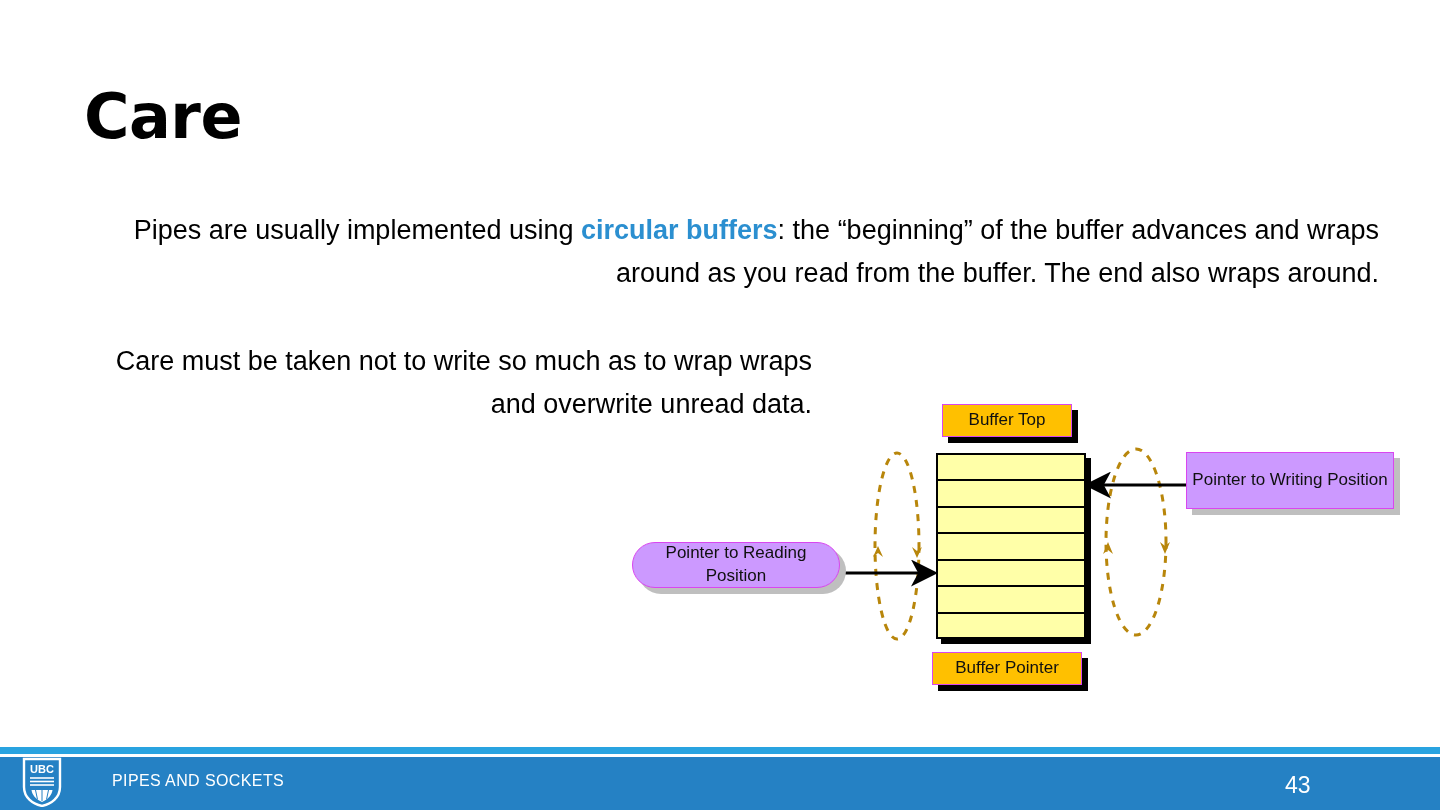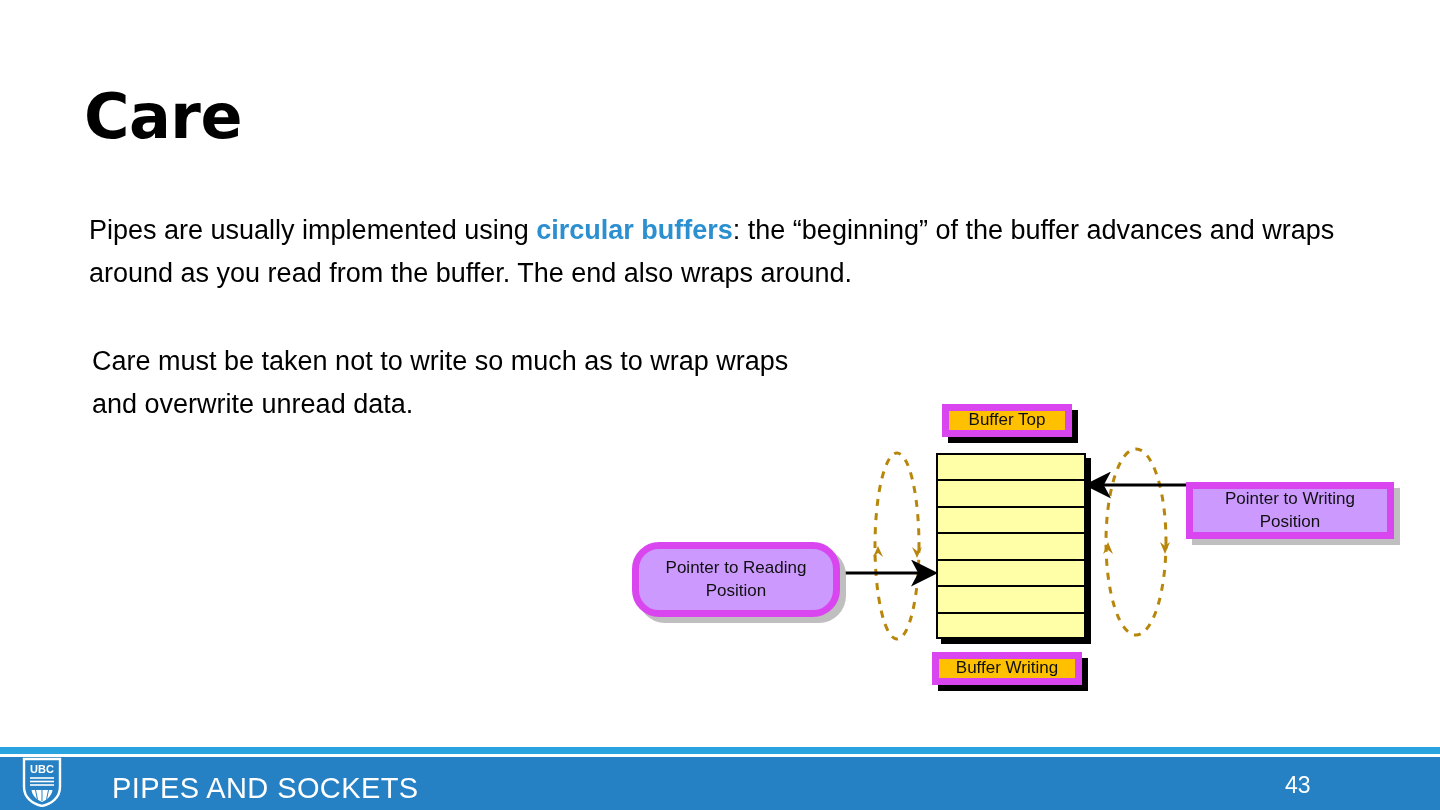--- a/index.html
+++ b/index.html
@@ -33,20 +33,21 @@
     white-space: nowrap;
   }
 
   
   .body-par {
     position: absolute;
     font-family: "Liberation Sans", sans-serif;
     color: #000000;
     font-size: 27px;
     line-height: 43px;
+    text-align: right;
   }
   #par-1 { left: 89px; top: 209px; width: 1290px; }
   #par-2 { left: 92px; top: 340px; width: 720px; }
   #par-3 { left: 93px; top: 470px; width: 560px; }
 
   .accent {
     color: #2b8fd0;
     font-weight: bold;
   }
 
@@ -57,21 +58,21 @@
     top: 390px;
     width: 800px;
     height: 310px;
   }
   #diagram svg { display: block; }
 
   
   .flat-box {
     position: absolute;
     box-sizing: border-box;
-    border: 7px solid #d946ef;
+    border: 1px solid #d946ef;
     display: flex;
     align-items: center;
     justify-content: center;
     text-align: center;
     font-family: "Liberation Sans", sans-serif;
     font-size: 17px;
     color: #101010;
     line-height: 1.35;
   }
   .box-gold {
@@ -121,21 +122,21 @@
     top: 757px;
     width: 1440px;
     height: 53px;
     background: #2581c4;
   }
   #footer-title {
     position: absolute;
     left: 112px;
     top: 772px;
     font-family: "Liberation Sans", sans-serif;
-    font-size: 29px;
+    font-size: 16px;
     color: #ffffff;
     letter-spacing: 0.4px;
     white-space: nowrap;
   }
   #footer-page {
     position: absolute;
     left: 1285px;
     top: 772px;
     font-family: "Liberation Sans", sans-serif;
     font-size: 23px;
@@ -206,28 +207,28 @@
       <div class="buffer-cell" style="height:26px;"></div>
       <div class="buffer-cell" style="height:27px;"></div>
       <div class="buffer-cell" style="height:26px;"></div>
       <div class="buffer-cell" style="height:27px;"></div>
       <div class="buffer-cell" style="height:26px;"></div>
       <div class="buffer-cell" style="height:27px;"></div>
       <div class="buffer-cell" style="height:23px;"></div>
     </div>
 
     <div class="flat-box box-gold" style="left:312px; top:262px; width:150px; height:33px;">
-      <span>Buffer Writing</span>
-    </div>
-
-    <div class="flat-box box-purple" style="left:12px; top:152px; width:208px; height:75px;border-radius:27px;">
+      <span>Buffer Pointer</span>
+    </div>
+
+    <div class="flat-box box-purple" style="left:12px; top:152px; width:208px; height:46px;border-radius:27px;">
       <span>Pointer to Reading Position</span>
     </div>
 
-    <div class="flat-box box-purple" style="left:566px; top:62px; width:208px; height:57px;margin-top:30px;">
+    <div class="flat-box box-purple" style="left:566px; top:62px; width:208px; height:57px;">
       <span>Pointer to Writing Position</span>
     </div>
 
   </div>
 
   <div id="footer-strip-light"></div>
   <div id="footer-gap"></div>
   <div id="footer-bar"></div>
 
   <svg id="ubc-logo" viewBox="0 0 40 50">

